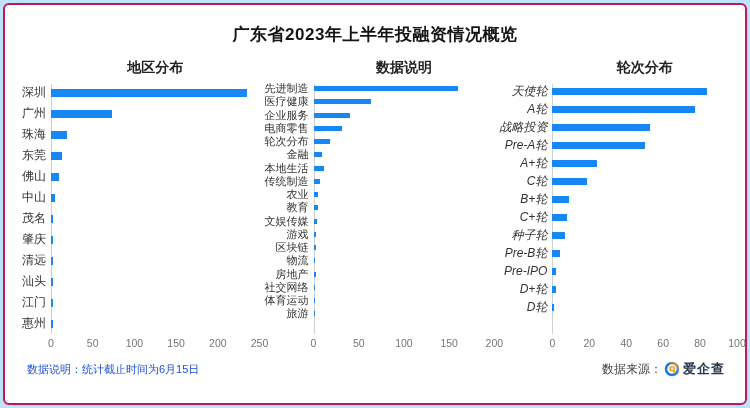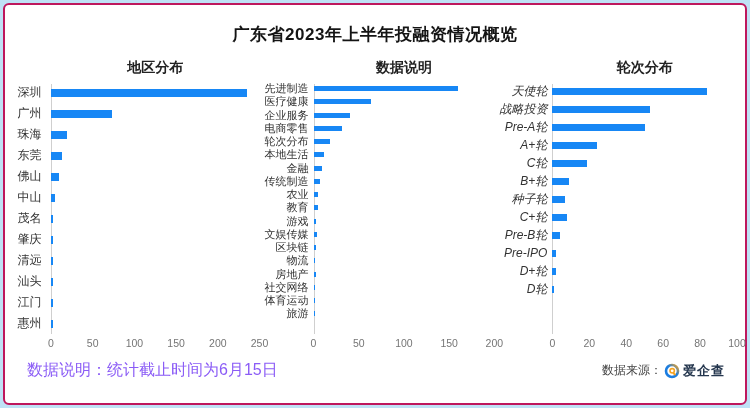--- a/index.html
+++ b/index.html
@@ -39,21 +39,21 @@
     font-size:12px; color:#333; text-align:right;
     padding-right:5px; white-space:nowrap; overflow:hidden;
   }
   .track { position:relative; flex:1; height:100%; display:flex; align-items:center; }
   .bar { background:#1787f5; border-radius:0; }
   .ticks { position:relative; height:16px; font-size:10.5px; color:#757575; }
   .tick { position:absolute; top:3px; transform:translateX(-50%); }
 
   
   .c0 { width:254px; }
-  .c0 .lab { width:38px;text-align:center; }
+  .c0 .lab { width:38px; }
   .c0 .row { height:21px; }
   .c0 .bar { height:8px; }
   .c0 .axisline { left:38px; }
   .c0 .chart-header { margin-left:38px; }
   .c0 .ticks { margin-left:38px; }
 
   
   .c1 { width:242px; }
   .c1 .lab { width:54px; font-size:11px; }
   .c1 .row { height:13.26px; }
@@ -68,21 +68,21 @@
   .c2 .row { height:18px;font-style:italic; }
   .c2 .bar { height:7px; }
   .c2 .axisline { left:58px; }
   .c2 .chart-header { margin-left:58px; }
   .c2 .ticks { margin-left:58px; }
 
   .footer {
     display:flex; justify-content:space-between; align-items:center;
     margin-top:10px; padding:0 14px 0 16px;
   }
-  .note { font-size:16px; color:#8b5cf6; }
+  .note { font-size:11px; color:#1d4ed8; }
   .source { display:flex; align-items:center; font-size:12px; color:#444; }
   .logo { width:16px; height:16px; margin:0 3px 0 2px; }
   .brand { font-size:13px; font-weight:bold; color:#24364e; letter-spacing:1px; }
 </style>
 </head>
 <body>
 
 <div class="card">
 
   <div class="title">广东省2023年上半年投融资情况概览</div>
@@ -204,59 +204,59 @@
               <div class="bar" style="width: calc(15.5%); min-width: 1.5px; background: rgb(23, 135, 245);"></div>
             </div>
           </div>
           <div class="row">
             <div class="lab">轮次分布</div>
             <div class="track">
               <div class="bar" style="width: calc(9%); min-width: 1.5px; background: rgb(23, 135, 245);"></div>
             </div>
           </div>
           <div class="row">
+            <div class="lab">金融</div>
+            <div class="track">
+              <div class="bar" style="width: calc(4.5%); min-width: 1.5px; background: rgb(23, 135, 245);"></div>
+            </div>
+          </div>
+          <div class="row">
             <div class="lab">本地生活</div>
             <div class="track">
               <div class="bar" style="width: calc(6%); min-width: 1.5px; background: rgb(23, 135, 245);"></div>
             </div>
           </div>
           <div class="row">
-            <div class="lab">金融</div>
-            <div class="track">
-              <div class="bar" style="width: calc(4.5%); min-width: 1.5px; background: rgb(23, 135, 245);"></div>
-            </div>
-          </div>
-          <div class="row">
             <div class="lab">传统制造</div>
             <div class="track">
               <div class="bar" style="width: calc(3.5%); min-width: 1.5px; background: rgb(23, 135, 245);"></div>
             </div>
           </div>
           <div class="row">
             <div class="lab">农业</div>
             <div class="track">
               <div class="bar" style="width: calc(2.5%); min-width: 1.5px; background: rgb(23, 135, 245);"></div>
             </div>
           </div>
           <div class="row">
             <div class="lab">教育</div>
             <div class="track">
               <div class="bar" style="width: calc(2.5%); min-width: 1.5px; background: rgb(23, 135, 245);"></div>
             </div>
           </div>
           <div class="row">
+            <div class="lab">文娱传媒</div>
+            <div class="track">
+              <div class="bar" style="width: calc(2%); min-width: 1.5px; background: rgb(23, 135, 245);"></div>
+            </div>
+          </div>
+          <div class="row">
             <div class="lab">游戏</div>
             <div class="track">
               <div class="bar" style="width: calc(1.5%); min-width: 1.5px; background: rgb(23, 135, 245);"></div>
-            </div>
-          </div>
-          <div class="row">
-            <div class="lab">文娱传媒</div>
-            <div class="track">
-              <div class="bar" style="width: calc(2%); min-width: 1.5px; background: rgb(23, 135, 245);"></div>
             </div>
           </div>
           <div class="row">
             <div class="lab">区块链</div>
             <div class="track">
               <div class="bar" style="width: calc(1.5%); min-width: 1.5px; background: rgb(23, 135, 245);"></div>
             </div>
           </div>
           <div class="row">
             <div class="lab">物流</div>
@@ -302,20 +302,26 @@
       <div class="chart-header">轮次分布</div>
       <div class="chart-body">
         <div class="axisline"></div>
       <div class="row">
             <div class="lab">天使轮</div>
             <div class="track">
               <div class="bar" style="width: calc(84%); min-width: 1.5px; background: rgb(23, 135, 245);"></div>
             </div>
           </div>
           <div class="row">
+            <div class="lab">A轮</div>
+            <div class="track">
+              <div class="bar" style="width: calc(77%); min-width: 1.5px; background: rgb(23, 135, 245);"></div>
+            </div>
+          </div>
+          <div class="row">
             <div class="lab">战略投资</div>
             <div class="track">
               <div class="bar" style="width: calc(53%); min-width: 1.5px; background: rgb(23, 135, 245);"></div>
             </div>
           </div>
           <div class="row">
             <div class="lab">Pre-A轮</div>
             <div class="track">
               <div class="bar" style="width: calc(50%); min-width: 1.5px; background: rgb(23, 135, 245);"></div>
             </div>
@@ -332,29 +338,29 @@
               <div class="bar" style="width: calc(19%); min-width: 1.5px; background: rgb(23, 135, 245);"></div>
             </div>
           </div>
           <div class="row">
             <div class="lab">B+轮</div>
             <div class="track">
               <div class="bar" style="width: calc(9%); min-width: 1.5px; background: rgb(23, 135, 245);"></div>
             </div>
           </div>
           <div class="row">
+            <div class="lab">C+轮</div>
+            <div class="track">
+              <div class="bar" style="width: calc(8%); min-width: 1.5px; background: rgb(23, 135, 245);"></div>
+            </div>
+          </div>
+          <div class="row">
             <div class="lab">种子轮</div>
             <div class="track">
               <div class="bar" style="width: calc(7%); min-width: 1.5px; background: rgb(23, 135, 245);"></div>
-            </div>
-          </div>
-          <div class="row">
-            <div class="lab">C+轮</div>
-            <div class="track">
-              <div class="bar" style="width: calc(8%); min-width: 1.5px; background: rgb(23, 135, 245);"></div>
             </div>
           </div>
           <div class="row">
             <div class="lab">Pre-B轮</div>
             <div class="track">
               <div class="bar" style="width: calc(4%); min-width: 1.5px; background: rgb(23, 135, 245);"></div>
             </div>
           </div>
           <div class="row">
             <div class="lab">Pre-IPO</div>

